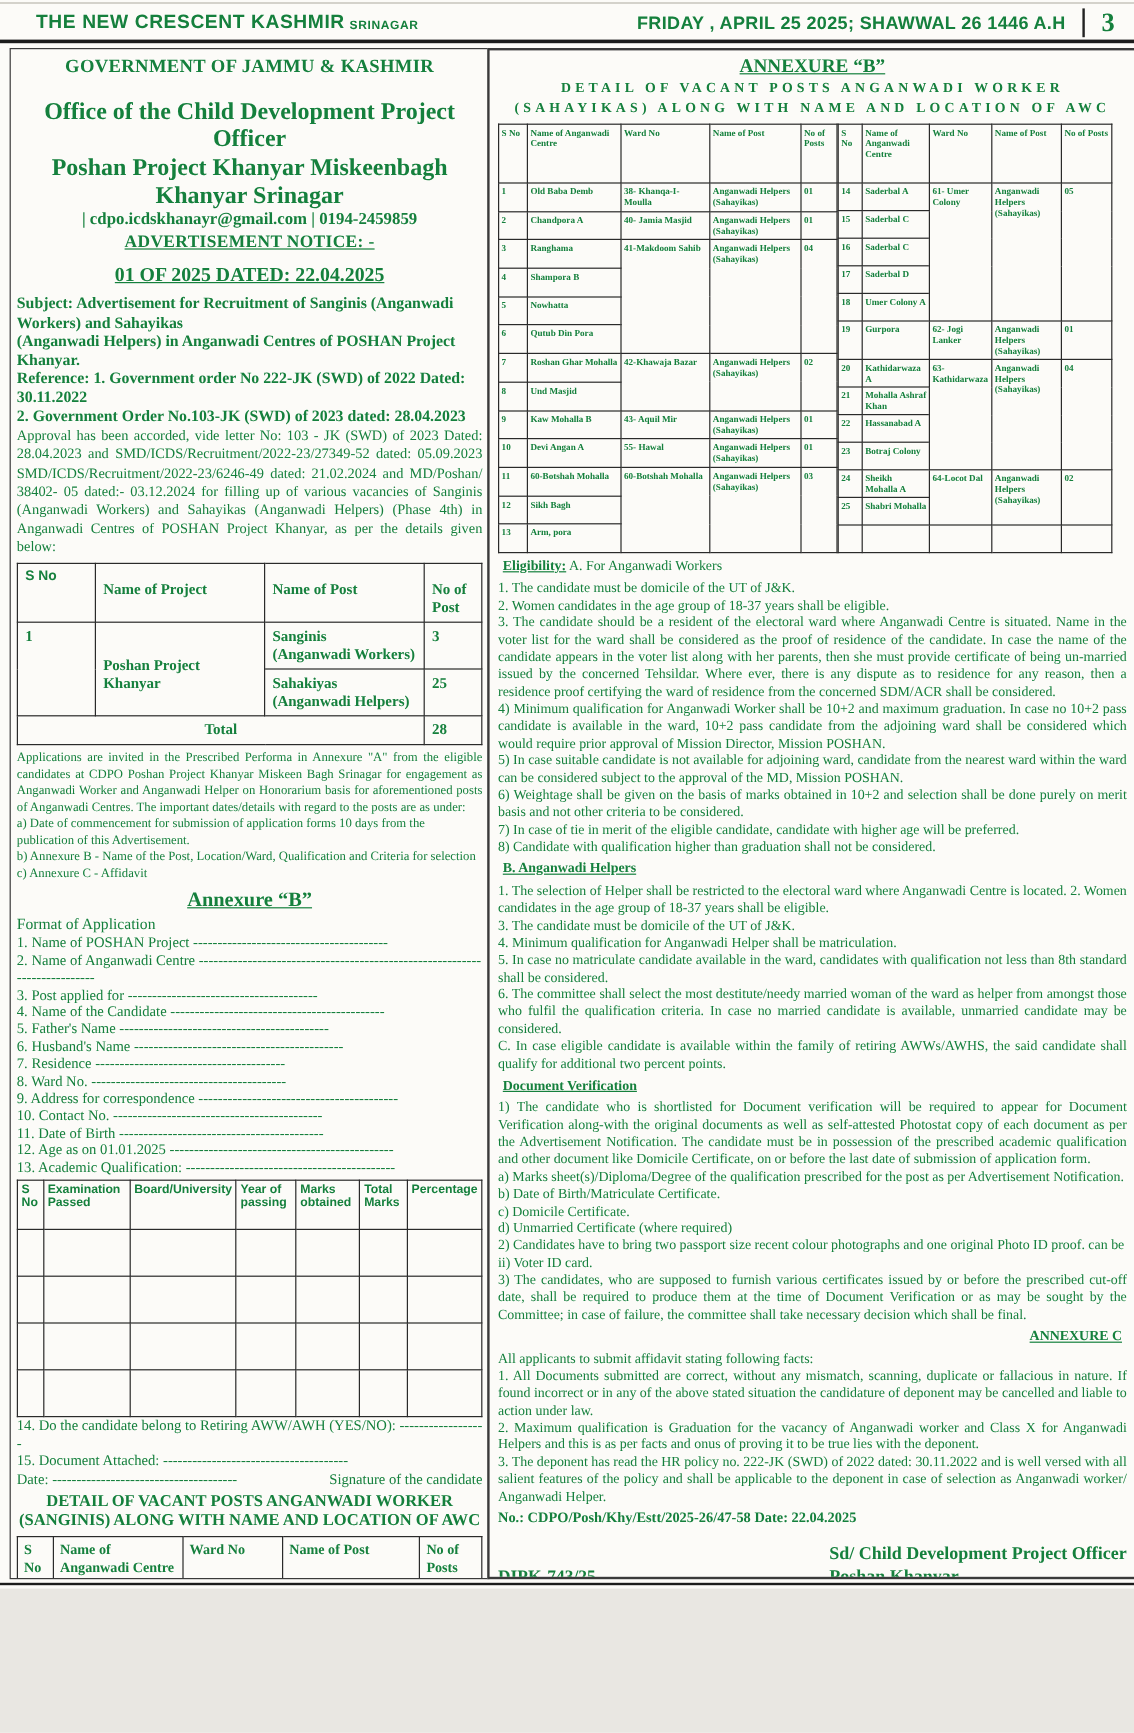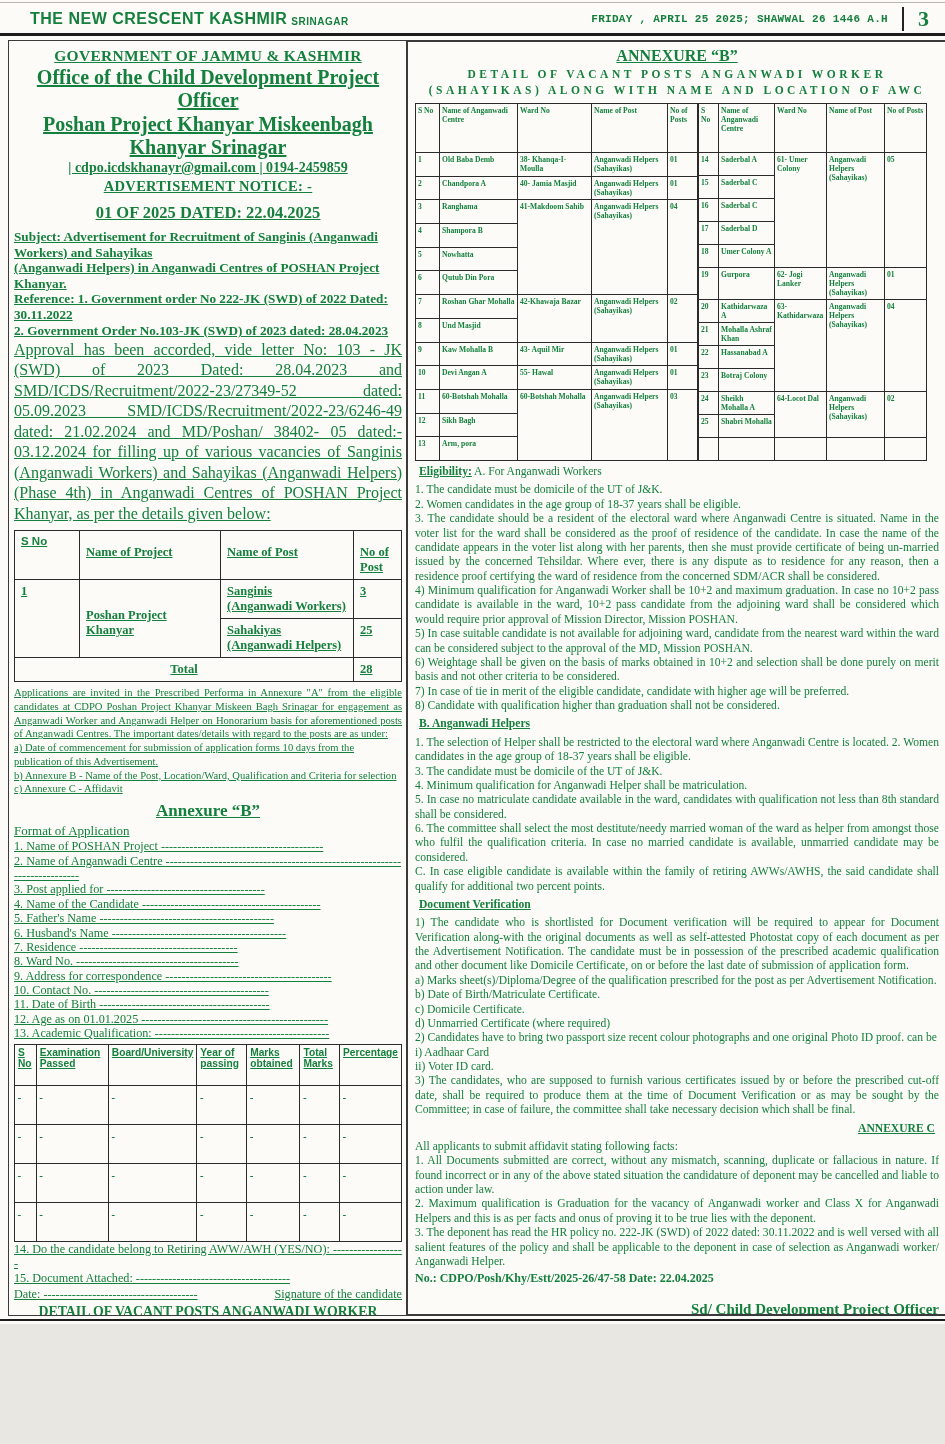--- a/index.html
+++ b/index.html
@@ -3,40 +3,40 @@
 <meta charset="utf-8">
 <style>
   html,body{margin:0;padding:0;background:#e9e7e2;}
   .page{position:relative;width:945px;height:1324px;background:#fcfbf8;color:#15803d;
         font-family:"Liberation Serif", serif;overflow:hidden;}
   
   .mast-topline{position:absolute;top:2px;left:0;width:945px;height:1px;background:#b9b6af;}
   .masthead{position:absolute;top:6px;left:0;width:945px;height:26px;display:flex;align-items:center;}
   .paper-name{font-family:"Liberation Sans",sans-serif;font-weight:bold;font-size:16px;letter-spacing:.5px;margin-left:30px;}
   .city{font-family:"Liberation Sans",sans-serif;font-weight:bold;font-size:10px;margin-left:4px;margin-top:4px;letter-spacing:.5px;}
-  .dateline{font-family:Liberation Mono, monospace;font-weight:bold;font-size:11px;margin-left:auto;margin-right:14px;letter-spacing:.3px;}
+  .dateline{font-family:Liberation Sans, sans-serif;font-weight:bold;font-size:15px;margin-left:auto;margin-right:14px;letter-spacing:.3px;}
   .pageno-box{border-left:2px solid #222;height:24px;display:flex;align-items:center;padding:0 16px 0 14px;}
   .pageno{font-family:"Liberation Serif",serif;font-weight:bold;font-size:22px;}
   .mast-rule{position:absolute;top:33px;left:0;width:945px;height:3px;background:#1c1c1c;}
   
   .col{position:absolute;top:40px;bottom:8px;border:1.5px solid #3a3a3a;background:#fcfbf8;overflow:hidden;}
-  .col-left{left:8px;width:388px;padding:2px 5px;text-decoration:underline;}
+  .col-left{left:8px;width:388px;padding:2px 5px;}
   .col-right{left:406px;width:524px;padding:3px 7px;border-width:2px;}
   .bottom-rule{position:absolute;bottom:3px;left:0;width:945px;height:2px;background:#1c1c1c;}
   
   .c{text-align:center;}
   .org1{font-size:15.5px;font-weight:bold;margin-top:4px;letter-spacing:.3px;}
-  .org2{font-size:20px;font-weight:bold;margin-top:1px;}
+  .org2{font-size:20px;font-weight:bold;margin-top:17px;}
   .org3{font-size:20px;font-weight:bold;margin-top:1px;}
   .contact{font-size:14px;font-weight:bold;margin-top:1px;}
   .notice-title{font-size:14.5px;font-weight:bold;text-decoration:underline;margin-top:2px;letter-spacing:.3px;}
   .notice-no{font-size:16.5px;font-weight:bold;text-decoration:underline;margin-top:8px;margin-bottom:6px;}
   .subject{font-size:13.2px;font-weight:bold;line-height:1.18;}
   .refline{font-size:13.2px;font-weight:bold;line-height:1.2;}
-  .approval{font-size:16px;line-height:1.28;text-align:justify;margin-top:1px;}
+  .approval{font-size:12px;line-height:1.28;text-align:justify;margin-top:1px;}
   table{border-collapse:collapse;border-radius:29px;}
   .posts-table{width:100%;margin:6px 0 4px 0;font-size:12.5px;font-weight:bold;}
   .posts-table th,.posts-table td{border:1px solid #2a2a2a;padding:4px 6px;text-align:left;vertical-align:top;}
   .posts-table th{font-family:"Liberation Sans",sans-serif;font-size:11.5px;}
   .posts-table th.serifh{font-family:"Liberation Serif",serif;font-size:12.5px;padding-top:14px;}
   .pre{white-space:pre-line;}
   .total-cell{text-align:center !important;font-weight:bold;}
   .apps{font-size:10.6px;line-height:1.3;text-align:justify;}
   .pt{font-size:10.6px;line-height:1.3;}
   .annexb-h{font-size:17px;font-weight:bold;text-decoration:underline;text-align:center;margin:5px 0 2px 0;}
@@ -62,21 +62,21 @@
   .vac-table th{height:44px;font-size:7.6px;}
   .vt-left{width:282px;}
   .vt-right{width:228px;}
   .vac-table td{height:18px;}
   .elig{font-size:11.6px;line-height:1.24;text-align:justify;margin-top:4px;}
   .elig p{margin:4px;}
   .sec-h{font-weight:bold;text-decoration:underline;}
   .refno{font-size:12px;font-weight:bold;margin-top:2px;}
   .sig-row{display:flex;justify-content:space-between;align-items:flex-end;margin-top:14px;}
   .dipk{font-size:14.5px;font-weight:bold;}
-  .sd-block{text-align:right;font-size:15px;font-weight:bold;line-height:1.25;}
+  .sd-block{font-size:15px;font-weight:bold;line-height:1.25;}
 </style>
 </head>
 <body>
 
 <div class="page">
 
   <div class="mast-topline"></div>
   <div class="masthead">
     <span class="paper-name">THE NEW CRESCENT KASHMIR</span>
     <span class="city">SRINAGAR</span>
@@ -463,21 +463,20 @@
           <div class="elig-pt">C. In case eligible candidate is available within the family of retiring AWWs/AWHS, the said candidate shall qualify for additional two percent points.</div>
         </div>
       <p class="sec-h">Document Verification</p>
       <div>
           <div class="elig-pt">1) The candidate who is shortlisted for Document verification will be required to appear for Document Verification along-with the original documents as well as self-attested Photostat copy of each document as per the Advertisement Notification. The candidate must be in possession of the prescribed academic qualification and other document like Domicile Certificate, on or before the last date of submission of application form.</div>
           <div class="elig-pt">a) Marks sheet(s)/Diploma/Degree of the qualification prescribed for the post as per Advertisement Notification.</div>
           <div class="elig-pt">b) Date of Birth/Matriculate Certificate.</div>
           <div class="elig-pt">c) Domicile Certificate.</div>
           <div class="elig-pt">d) Unmarried Certificate (where required)</div>
           <div class="elig-pt">2) Candidates have to bring two passport size recent colour photographs and one original Photo ID proof. can be</div>
-          <div class="elig-pt">i) Aadhaar Card</div>
           <div class="elig-pt">ii) Voter ID card.</div>
           <div class="elig-pt">3) The candidates, who are supposed to furnish various certificates issued by or before the prescribed cut-off date, shall be required to produce them at the time of Document Verification or as may be sought by the Committee; in case of failure, the committee shall take necessary decision which shall be final.</div>
         </div>
       <p class="sec-h c" style="text-align:right">ANNEXURE C</p>
       <div>
           <div class="elig-pt">All applicants to submit affidavit stating following facts:</div>
           <div class="elig-pt">1. All Documents submitted are correct, without any mismatch, scanning, duplicate or fallacious in nature. If found incorrect or in any of the above stated situation the candidature of deponent may be cancelled and liable to action under law.</div>
           <div class="elig-pt">2. Maximum qualification is Graduation for the vacancy of Anganwadi worker and Class X for Anganwadi Helpers and this is as per facts and onus of proving it to be true lies with the deponent.</div>
           <div class="elig-pt">3. The deponent has read the HR policy no. 222-JK (SWD) of 2022 dated: 30.11.2022 and is well versed with all salient features of the policy and shall be applicable to the deponent in case of selection as Anganwadi worker/ Anganwadi Helper.</div>
         </div>

